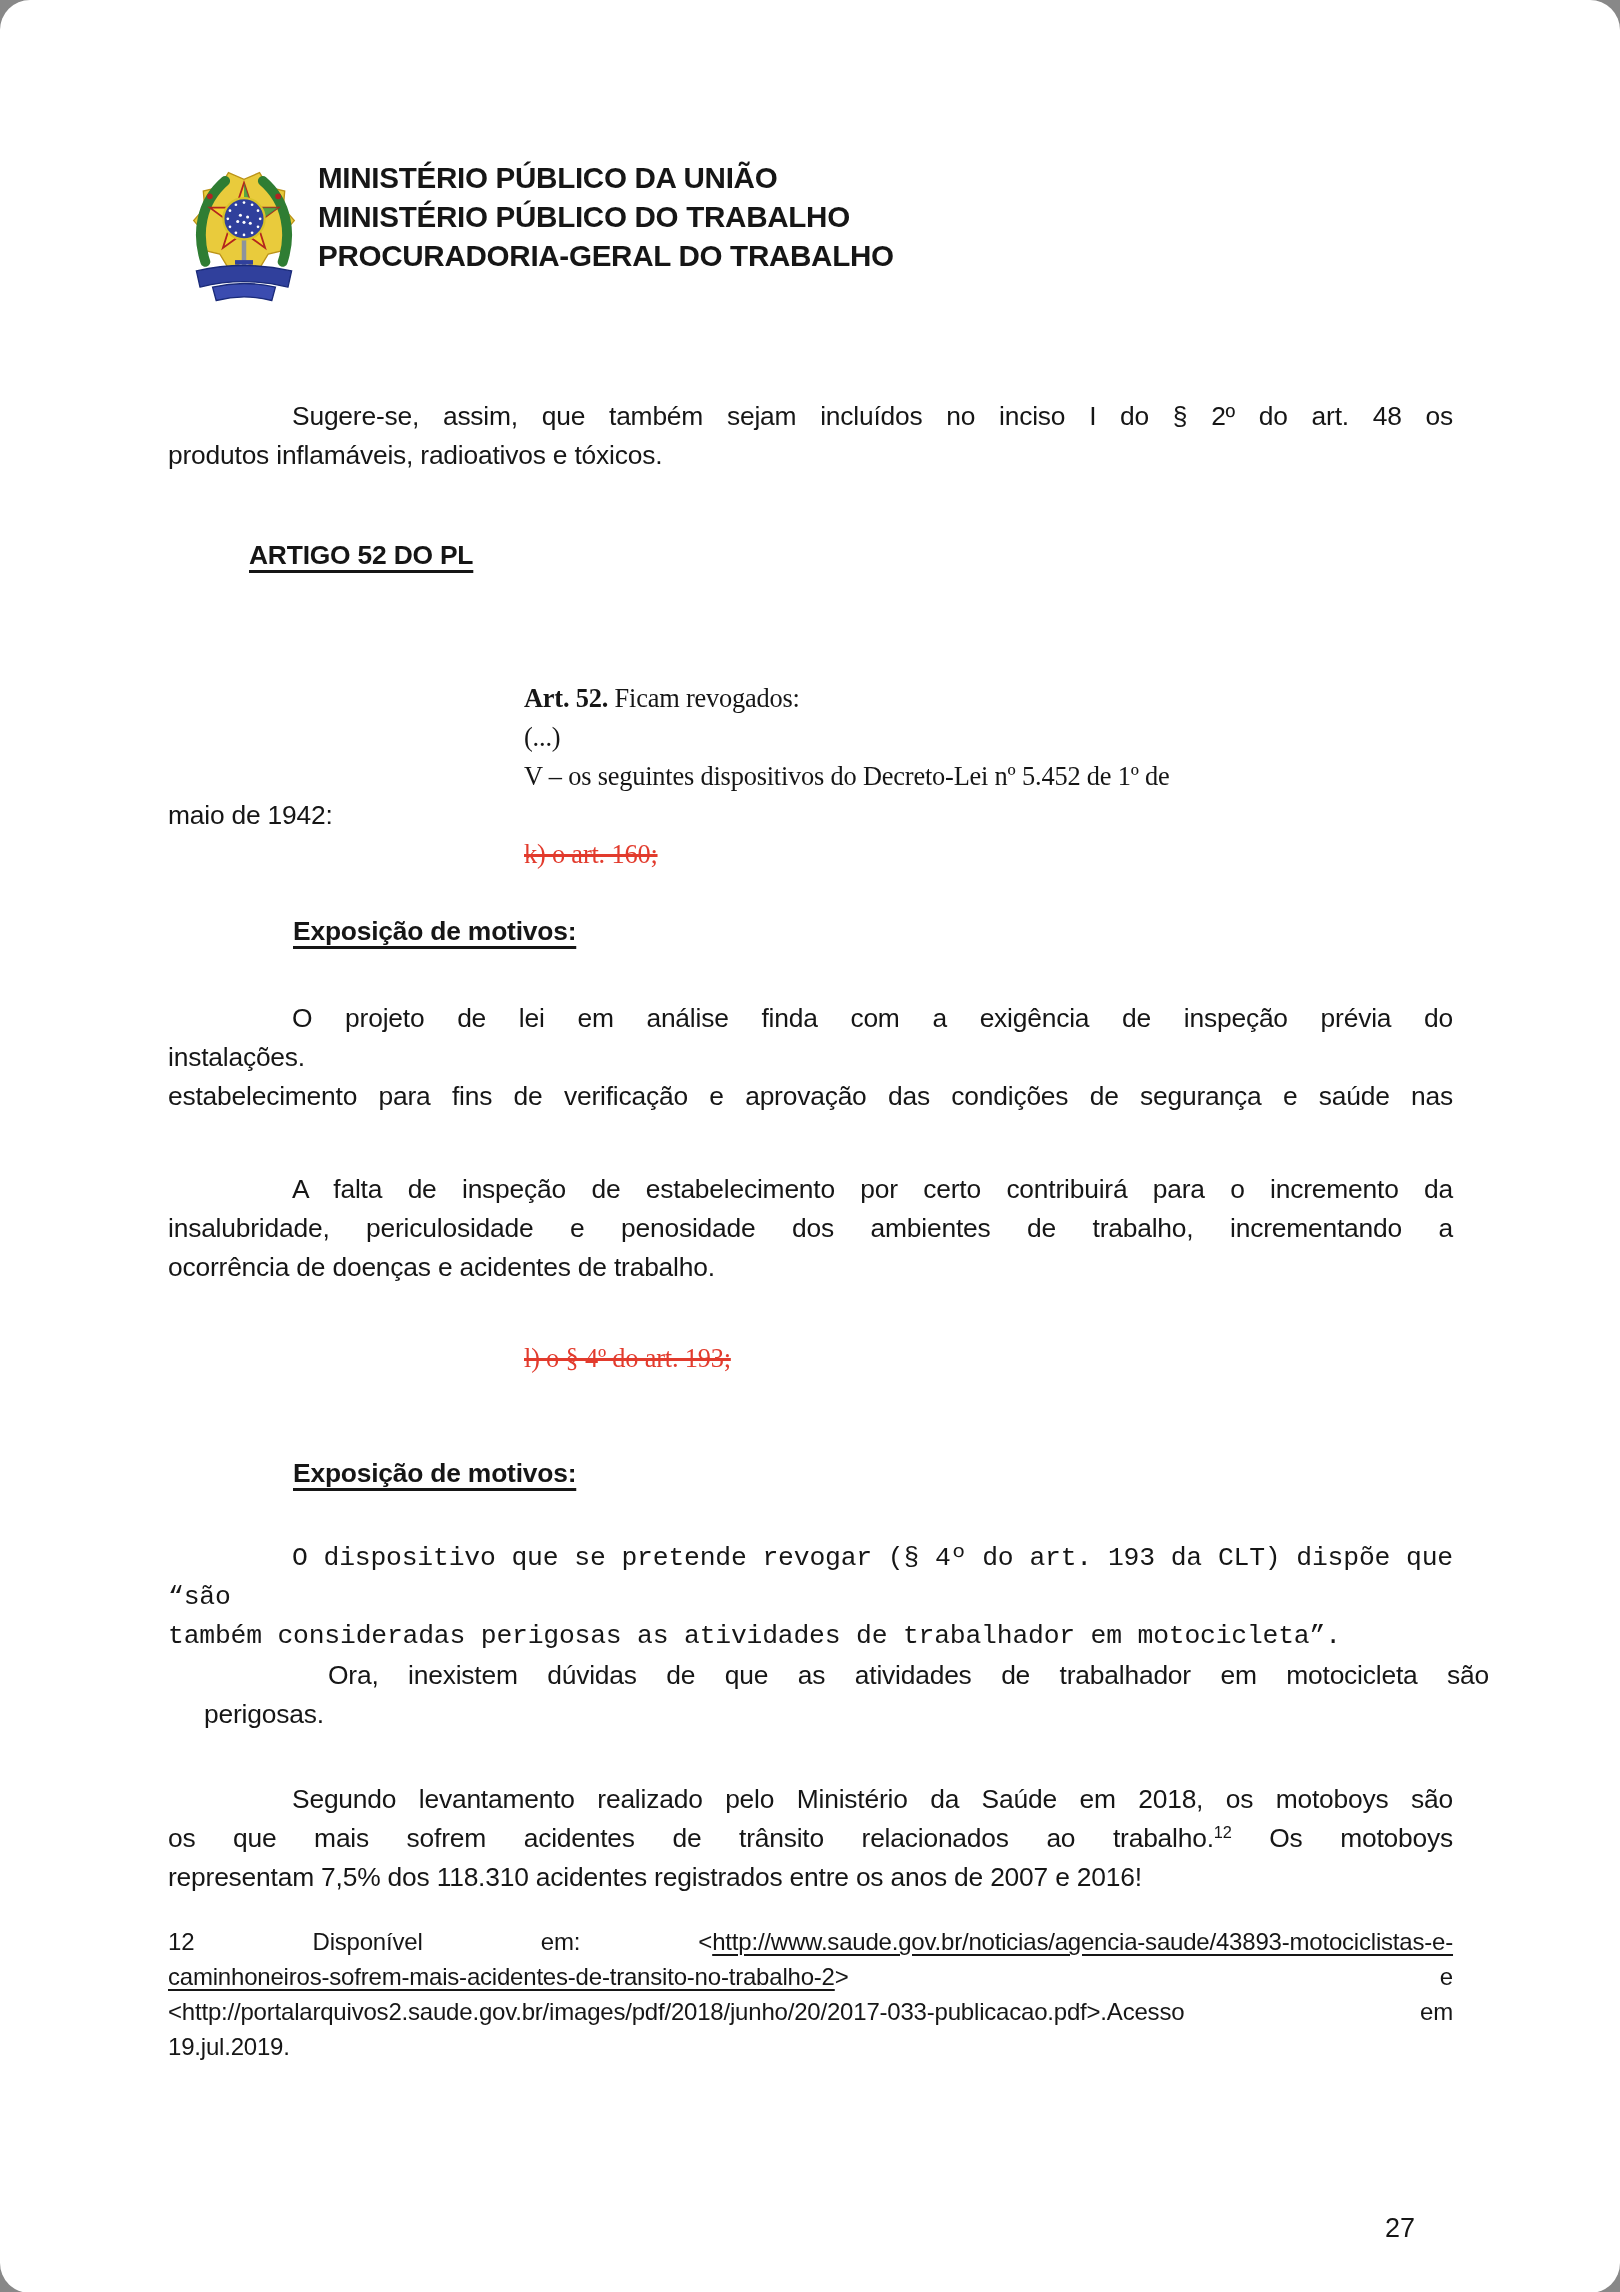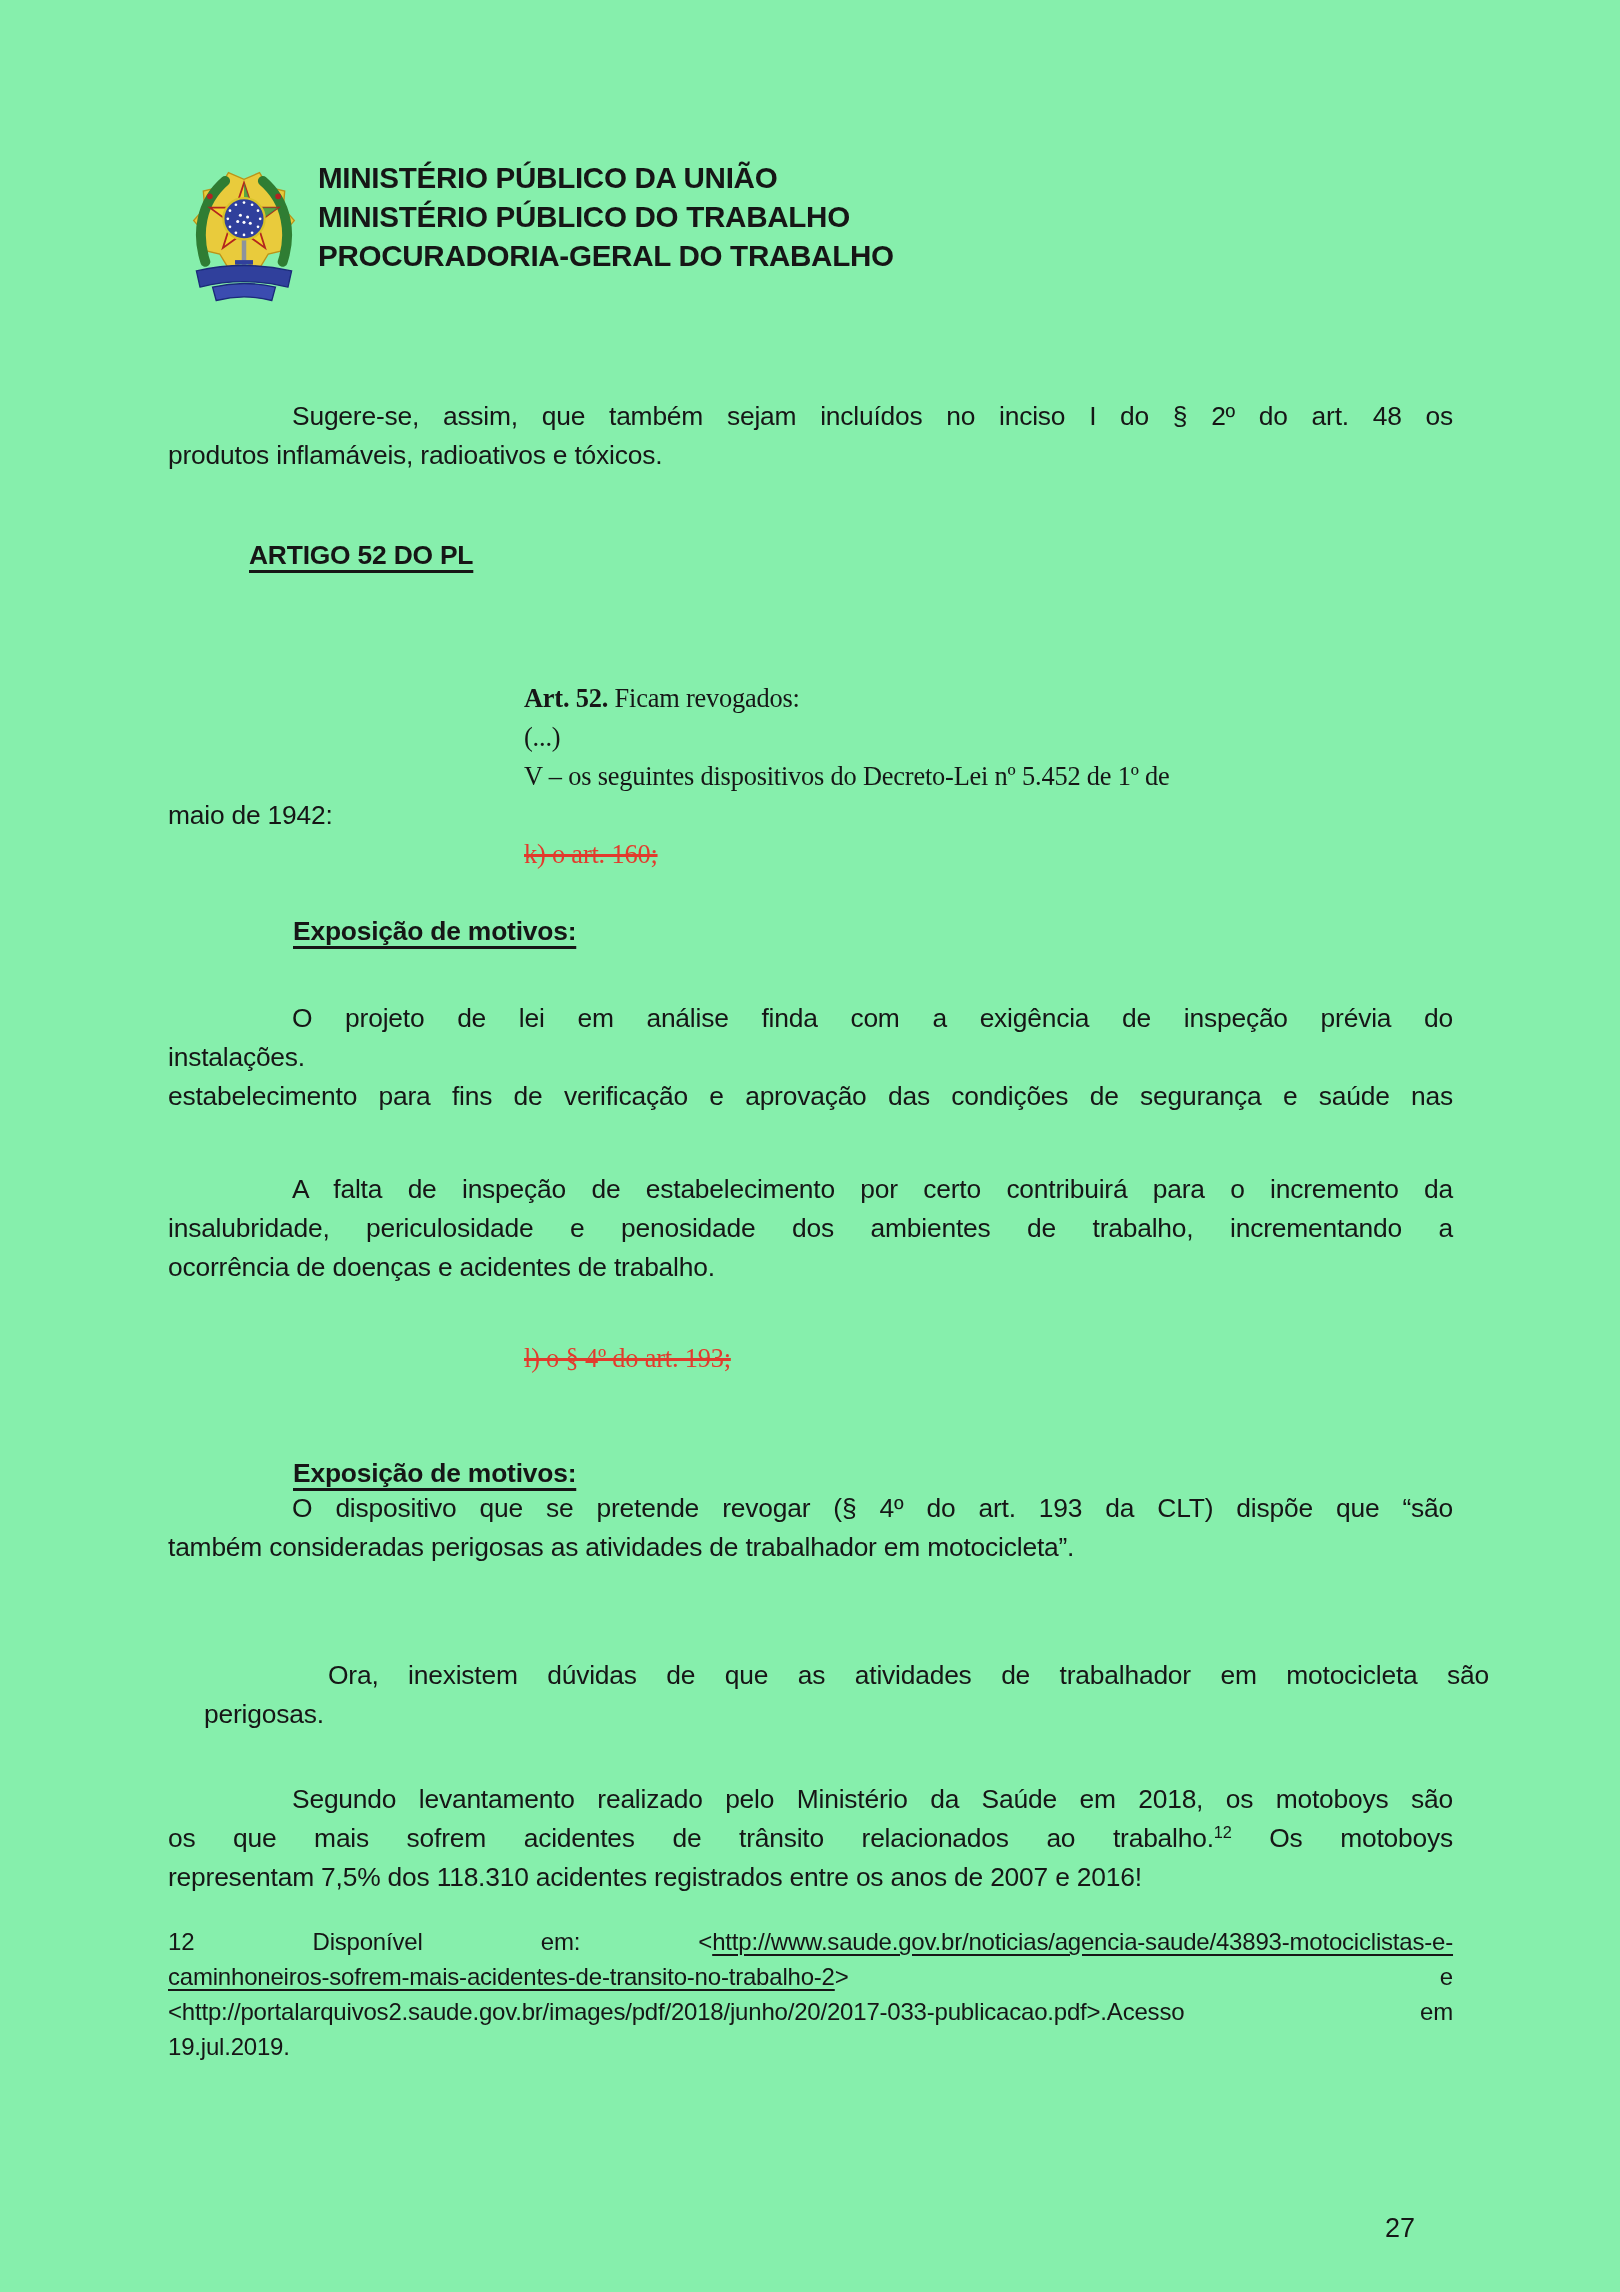--- a/index.html
+++ b/index.html
@@ -1,22 +1,23 @@
 <!DOCTYPE html>
 <html lang="pt-BR" style="font-size:14.3px"><head>
 <meta charset="utf-8">
 <style>
   html,body{margin:0;padding:0;background:#888;}
   .page{
     position:relative;
     width:1620px;height:2293px;
-    background:#86efac;
+    background:#ffffff;
     font-family:"Liberation Sans", sans-serif;
     color:#161616;
     overflow:hidden;
+    border-radius:30px;
   }
   .abs{position:absolute;}
   
   .org-lines{left:318px;top:158px;font-weight:bold;font-size:29.6px;line-height:39px;letter-spacing:-0.3px;}
   
   .col{left:168px;width:1285px;}
   .body-txt{font-size:26.4px;line-height:39px;letter-spacing:-0.2px;}
   .jline{text-align:justify;text-align-last:justify;}
   .jline.last{text-align-last:auto;}
   .indent{text-indent:124px;}
@@ -121,21 +122,21 @@
   </div>
 
   <div class="abs col body-txt" style="top:1339px;">
     <div class="deleted q-ind">l) o § 4º do art. 193;</div>
   </div>
 
   <div class="abs col body-txt motives" style="top:1454px;padding-left:125px;">
     <span class="u-title">Exposição de motivos:</span>
   </div>
 
-  <div class="abs col body-txt" style="top:1489px;">
+  <div class="abs col body-txt" style="top:1539px;font-family:Liberation Mono, monospace;">
     <div class="jline indent">O dispositivo que se pretende revogar (§ 4º do art. 193 da CLT) dispõe que “são</div>
     <div class="jline last">também consideradas perigosas as atividades de trabalhador em motocicleta”.</div>
   </div>
 
   <div class="abs col body-txt" style="top:1656px;margin-left:36px;">
     <div class="jline indent">Ora, inexistem dúvidas de que as atividades de trabalhador em motocicleta são</div>
     <div class="jline last">perigosas.</div>
   </div>
 
   <div class="abs col body-txt" style="top:1780px;">

